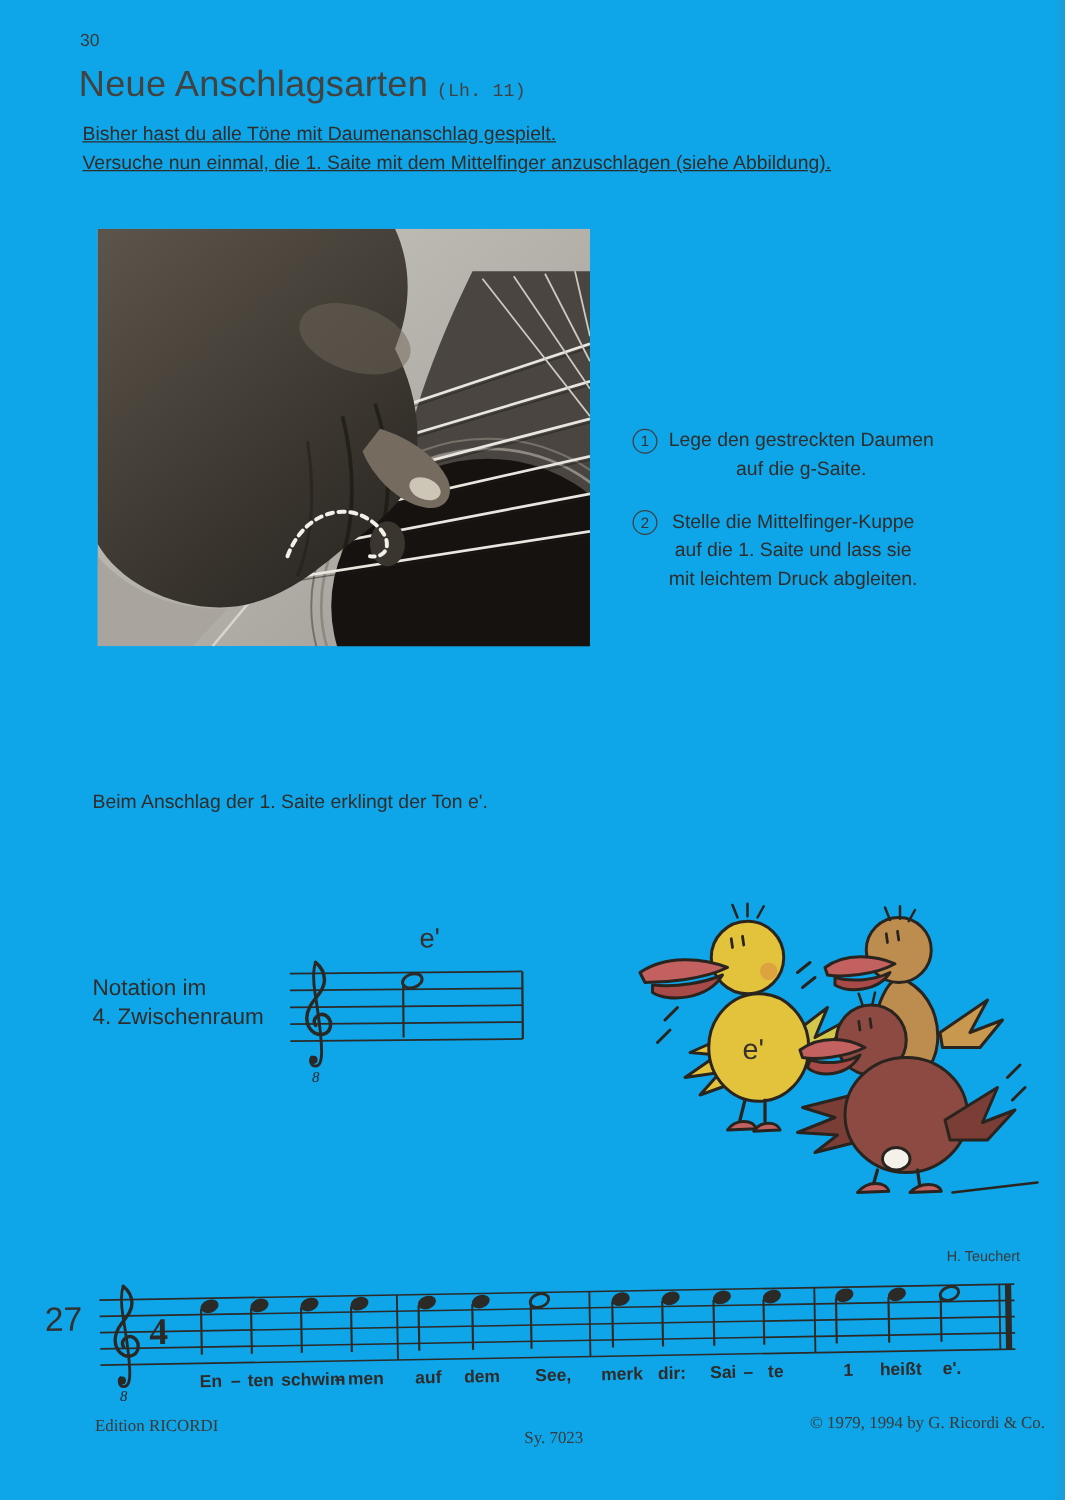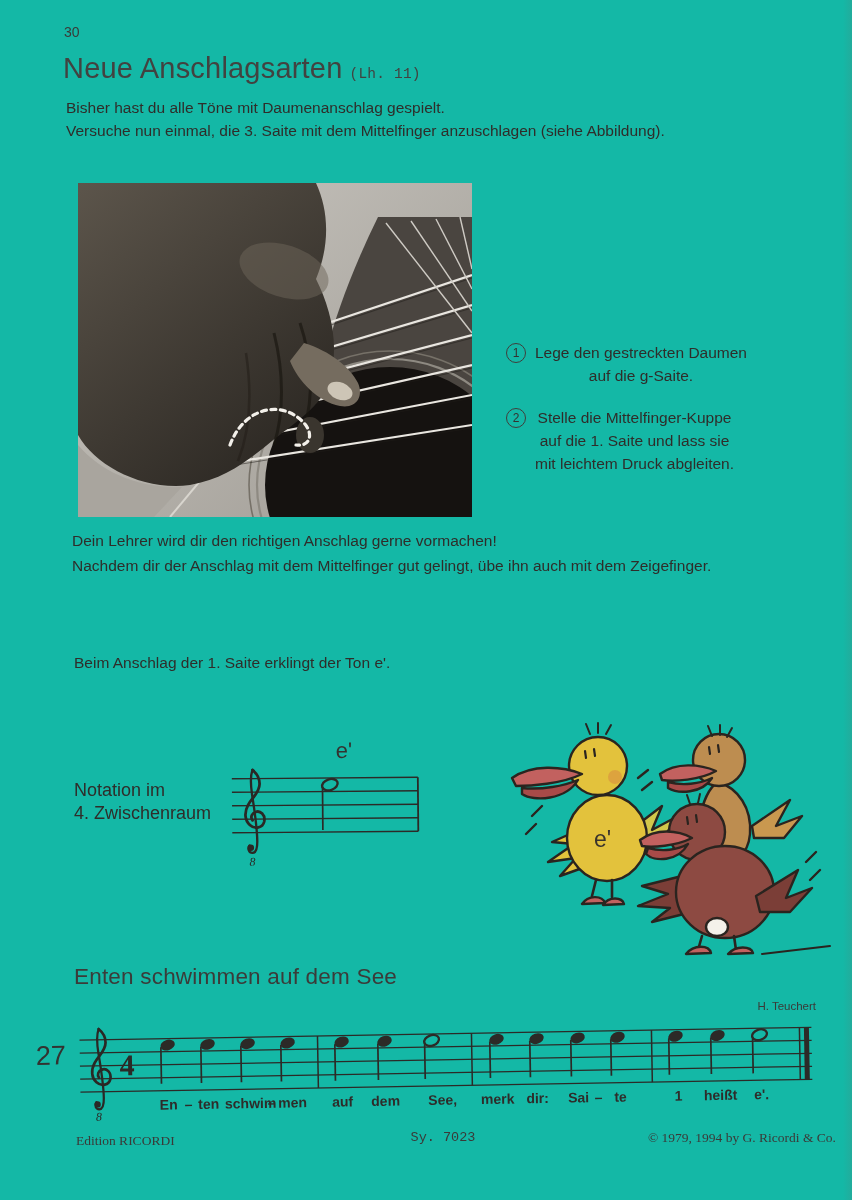--- a/index.html
+++ b/index.html
@@ -1,56 +1,56 @@
 <!DOCTYPE html>
 <html><head>
 <meta charset="utf-8">
 <style>
   html,body{margin:0;padding:0;background:#e8e8e6;}
   .page{
     position:relative;width:852px;height:1200px;margin:0 auto;
-    background:#14b8a6;overflow:hidden;
+    background:#0ea5e9;overflow:hidden;
     font-family:"Liberation Sans","DejaVu Sans",sans-serif;
     color:#2f2d2a;
   }
   .page::after{
     content:"";position:absolute;right:0;top:0;width:9px;height:100%;
     background:linear-gradient(to left, rgba(110,108,102,.16), rgba(0,0,0,0));
     pointer-events:none;
   }
   .abs{position:absolute;}
   .pageno{left:64px;top:24px;font-size:14px;color:#3a3a38;}
   .heading{left:63px;top:52px;font-size:29px;font-weight:400;color:#424240;letter-spacing:.2px;margin:0;}
   .heading .suffix{font-size:14.5px;font-weight:400;margin-left:7px;color:#424240;font-family:Liberation Mono, monospace;}
-  .intro{left:66px;top:96px;font-size:15.5px;line-height:23px;margin:0;}
+  .intro{left:66px;top:96px;font-size:15.5px;line-height:23px;margin:0;text-decoration:underline;}
   .photo{left:78px;top:183px;}
   .instructions{left:506px;top:341px;width:280px;}
   .instr{display:flex;align-items:flex-start;margin-bottom:19px;}
   .cnum{
     flex:0 0 auto;width:18px;height:18px;margin:2px 9px 0 0;
     border:1.4px solid #403e3b;border-radius:50%;
     display:inline-flex;align-items:center;justify-content:center;
     font-size:12px;line-height:1;color:#343230;
   }
   .itext{font-size:15.5px;line-height:23px;text-align:center;}
   .teacher{left:72px;top:529px;font-size:15.5px;line-height:24.5px;margin:0;}
-  .tone{left:74px;top:654px;font-size:15.5px;margin:0;}
+  .tone{left:74px;top:633px;font-size:15.5px;margin:0;}
   .notation-label{left:74px;top:779px;font-size:18px;line-height:23px;}
   .small-staff{left:222px;top:728px;transform:rotate(-0.5deg);}
   .ducks{left:490px;top:714px;}
   .song-title{left:74px;top:964px;font-size:22.5px;font-weight:400;color:#3b3b39;margin:0;letter-spacing:.2px;}
   .composer{right:36px;top:988px;font-size:11.5px;color:#3a3a38;margin-top:12px;}
   .staff-block{left:30px;top:1006px;width:800px;height:118px;transform:rotate(-1deg);transform-origin:50% 50%;}
   .song-number{position:absolute;left:0;top:28px;width:42px;text-align:center;font-size:27px;color:#333230;}
   .staff-svg{position:absolute;left:45px;top:0;}
   .lyrics{position:absolute;left:0;top:86px;width:800px;height:22px;font-size:14px;font-weight:700;color:#2e2c2a;}
   .lyrics span{position:absolute;transform:translateX(-50%);white-space:nowrap;}
   .footer{left:0;top:1130px;width:852px;height:24px;font-family:"Liberation Serif","DejaVu Serif",serif;font-size:13.5px;color:#3a3a38;padding-left:23px;}
   .f-left{position:absolute;left:76px;top:3px;}
-  .f-center{position:absolute;left:443px;transform:translateX(-50%);top:0;font-family:Liberation Mono, monospace;}
+  .f-center{position:absolute;left:443px;transform:translateX(-50%);top:12px;}
   .f-right{position:absolute;right:39px;top:0;}
   svg text{font-family:"Liberation Sans","DejaVu Sans",sans-serif;}
   .serif-t{font-family:"Liberation Serif","DejaVu Serif",serif;}
 </style>
 </head>
 <body>
 
 <svg width="0" height="0" style="position:absolute" aria-hidden="true">
   <defs>
     <symbol id="gclef" viewBox="0 0 40 120">
@@ -68,21 +68,21 @@
     </linearGradient>
   </defs>
 </svg>
 
 <div class="page">
 
   <div class="abs pageno">30</div>
 
   <h1 class="abs heading"><span>Neue Anschlagsarten</span><span class="suffix">(Lh. 11)</span></h1>
 
-  <p class="abs intro"><span>Bisher hast du alle Töne mit Daumenanschlag gespielt.</span><br><span>Versuche nun einmal, die 3. Saite mit dem Mittelfinger anzuschlagen (siehe Abbildung).</span></p>
+  <p class="abs intro"><span>Bisher hast du alle Töne mit Daumenanschlag gespielt.</span><br><span>Versuche nun einmal, die 1. Saite mit dem Mittelfinger anzuschlagen (siehe Abbildung).</span></p>
 
   <svg class="abs photo" width="394" height="334" viewBox="0 0 394 334">
     <rect width="394" height="334" fill="url(#pbg)"></rect>
 
     <path d="M238,334 C222,240 248,140 300,34 L394,34 L394,334 Z" fill="#4a4540"></path>
 
     <g>
       <ellipse cx="312" cy="302" rx="141" ry="134" fill="none" stroke="#767168" stroke-width="1.6"></ellipse>
       <ellipse cx="312" cy="302" rx="133" ry="126" fill="none" stroke="#8e8a82" stroke-width="2.2"></ellipse>
       <ellipse cx="312" cy="302" rx="125" ry="118" fill="#151210"></ellipse>
@@ -133,21 +133,20 @@
     <div class="instr">
       <span class="cnum">1</span>
       <div class="itext"><span>Lege den gestreckten Daumen</span><br><span>auf die g-Saite.</span></div>
     </div>
     <div class="instr">
       <span class="cnum">2</span>
       <div class="itext"><span>Stelle die Mittelfinger-Kuppe</span><br><span>auf die 1. Saite und lass sie</span><br><span>mit leichtem Druck abgleiten.</span></div>
     </div>
   </div>
 
-  <p class="abs teacher"><span>Dein Lehrer wird dir den richtigen Anschlag gerne vormachen!</span><br><span>Nachdem dir der Anschlag mit dem Mittelfinger gut gelingt, übe ihn auch mit dem Zeigefinger.</span></p>
 
   <p class="abs tone">Beim Anschlag der 1. Saite erklingt der Ton e'.</p>
 
   <div class="abs notation-label"><span>Notation im</span><br><span>4. Zwischenraum</span></div>
 
   <svg class="abs small-staff" width="205" height="140" viewBox="0 0 205 140">
     <g stroke="#2c2a27" stroke-width="1.4">
       <line x1="10" y1="50" x2="196" y2="50"></line>
         <line x1="10" y1="63.5" x2="196" y2="63.5"></line>
       <line x1="10" y1="77" x2="196" y2="77"></line>
@@ -213,21 +212,20 @@
           <path d="M46,110 L36,120"></path>
         <path d="M148,64 L158,56"></path>
           <path d="M152,76 L162,68"></path>
         <path d="M316,148 L326,138"></path>
           <path d="M320,166 L330,156"></path>
         <path d="M272,240 L340,232" stroke-width="2"></path>
       </g>
     </g>
   </svg>
 
-  <h2 class="abs song-title">Enten schwimmen auf dem See</h2>
   <div class="abs composer">H. Teuchert</div>
 
   <div class="abs staff-block">
     <span class="song-number">27</span>
     <svg class="staff-svg" width="755" height="112" viewBox="0 0 755 112">
       <g stroke="#2c2a27" stroke-width="1.3">
         <line x1="5" y1="28" x2="737" y2="28"></line>
           <line x1="5" y1="41" x2="737" y2="41"></line>
         <line x1="5" y1="54" x2="737" y2="54"></line>
           <line x1="5" y1="67" x2="737" y2="67"></line>

